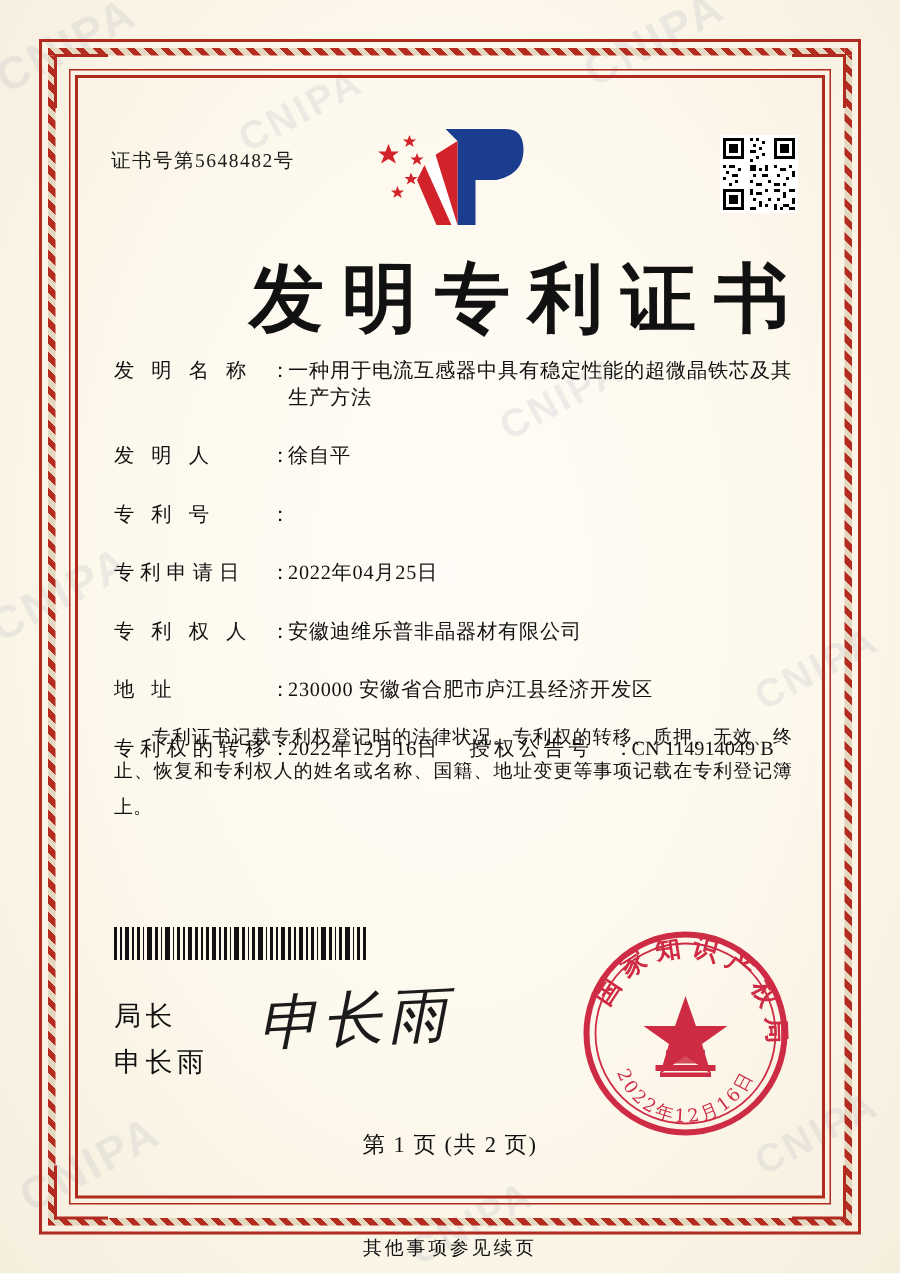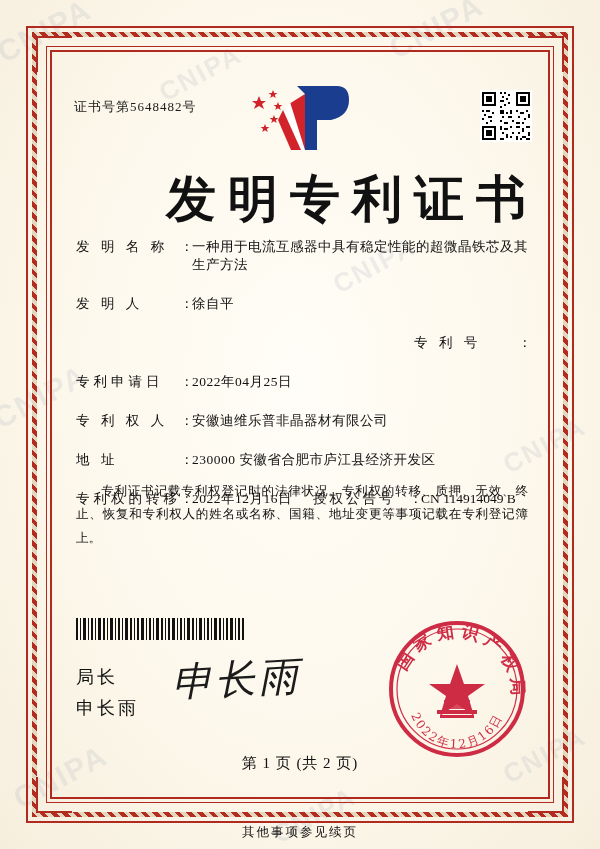--- a/index.html
+++ b/index.html
@@ -91,21 +91,21 @@
     color:#111;
     font-weight:bold;
     font-family:"DejaVu Serif","Liberation Serif",serif;
     text-indent:12px;
   }
 
   .fields{
     position:absolute;left:14px;right:8px;top:176px;
     font-size:13.5px;color:#111;
   }
-  .row{display:flex;align-items:baseline;margin-bottom:21px;justify-content:flex-end;}
+  .row{display:flex;align-items:baseline;margin-bottom:21px;}
   .row .lbl{
     width:104px;flex:0 0 104px;
     letter-spacing:4px;
     white-space:nowrap;
   }
   .row .colon{width:12px;flex:0 0 12px;}
   .row .val{flex:1;letter-spacing:0.5px;}
   .row .val.mono{font-family:"Liberation Serif",serif;letter-spacing:1.2px;}
   .row.inline2{justify-content:flex-start;}
   .row .lbl2{

